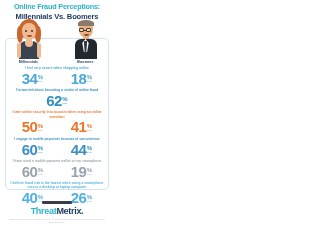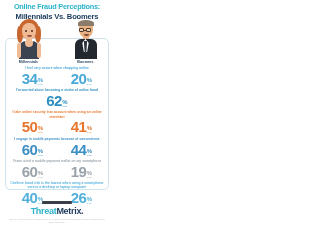--- a/index.html
+++ b/index.html
@@ -71,21 +71,21 @@
   }
 
   
   .bands{position:relative;margin:0 6px;}
   .band{padding:1.5px 2px 1px;text-align:center;}
   .band-caption{
     font-size:3.25px;line-height:4.2px;font-weight:bold;
     letter-spacing:0.05px;margin-bottom:0.5px;
   }
   .band-row{display:flex;justify-content:space-around;align-items:flex-start;}
-  .stat{width:50%;display:flex;justify-content:center;align-items:flex-end;}
+  .stat{width:50%;display:flex;justify-content:center;align-items:center;}
   .stat-num{
     font-size:15px;font-weight:bold;line-height:15px;letter-spacing:-0.6px;
   }
   .stat-sym{display:inline-block;text-align:left;margin-left:0.5px;padding-top:1px;}
   .stat-pct{font-size:6px;font-weight:bold;line-height:6px;display:block;}
   .stat-sub{font-size:2.5px;line-height:3px;display:block;opacity:.85;letter-spacing:0.1px;}
 
   
   .c-blue .band-caption,.c-blue .stat-num,.c-blue .stat-pct,.c-blue .stat-sub{color:#4aa8d8;}
   .c-teal .band-caption,.c-teal .stat-num,.c-teal .stat-pct,.c-teal .stat-sub{color:#2e8fc0;}
@@ -166,21 +166,21 @@
       <div class="band-caption">I feel very secure when shopping online</div>
       <div class="band-row">
         <div class="stat">
           <span class="stat-num">34</span>
           <span class="stat-sym">
             <span class="stat-pct">%</span>
             <span class="stat-sub">said</span>
           </span>
         </div>
         <div class="stat">
-          <span class="stat-num">20</span>
+          <span class="stat-num">18</span>
           <span class="stat-sym">
             <span class="stat-pct">%</span>
             <span class="stat-sub">said</span>
           </span>
         </div>
       </div>
     </div>
 
     <div class="band c-teal">
       <div class="band-caption">I'm worried about becoming a victim of online fraud</div>

